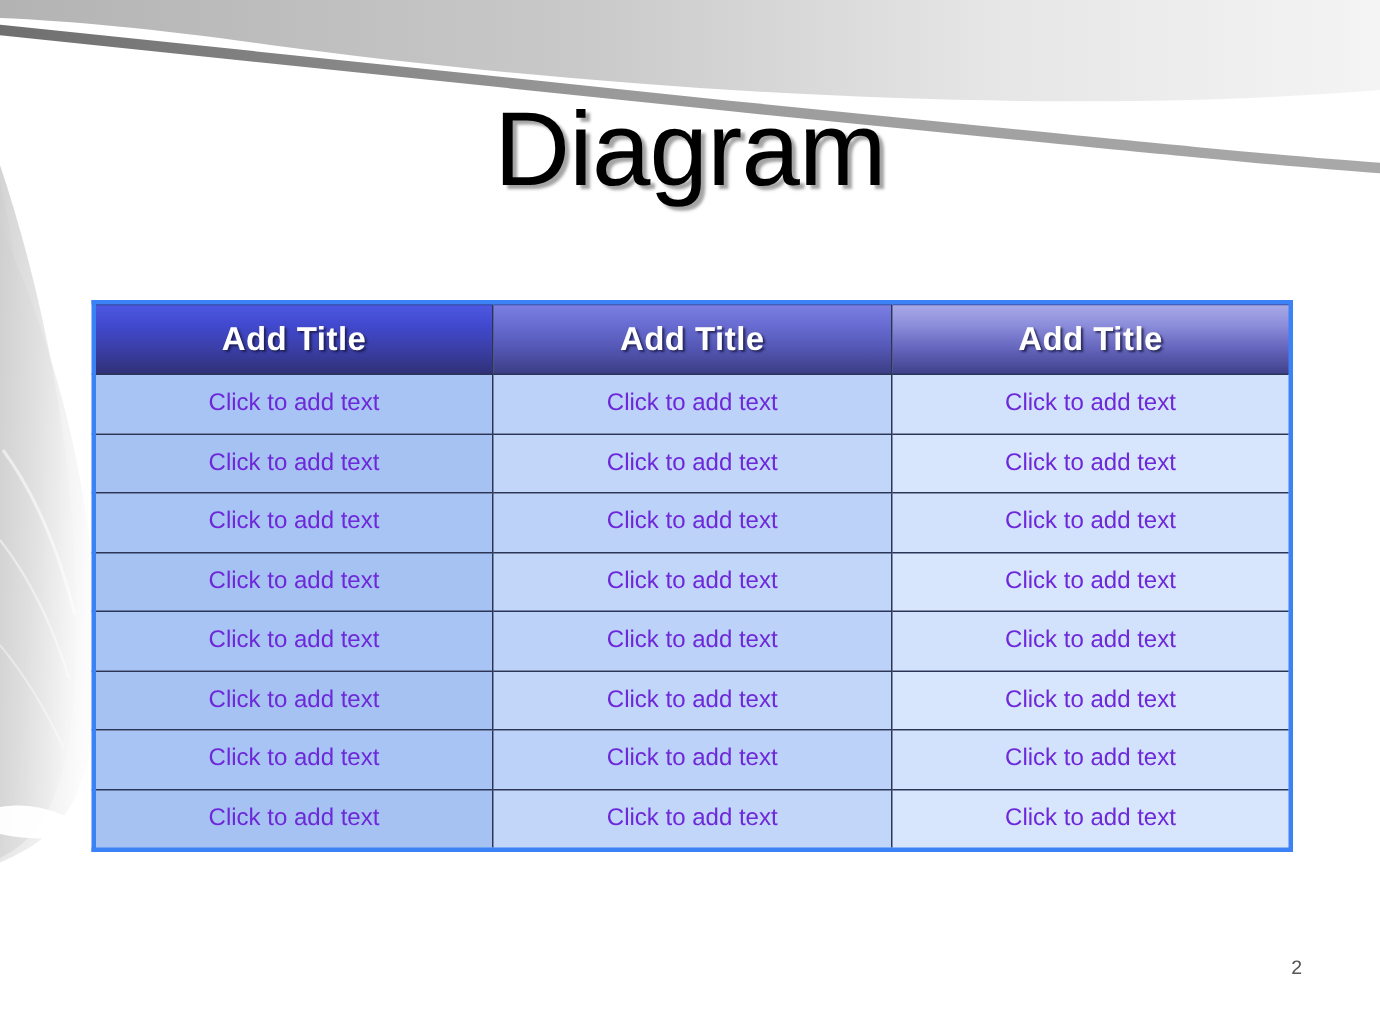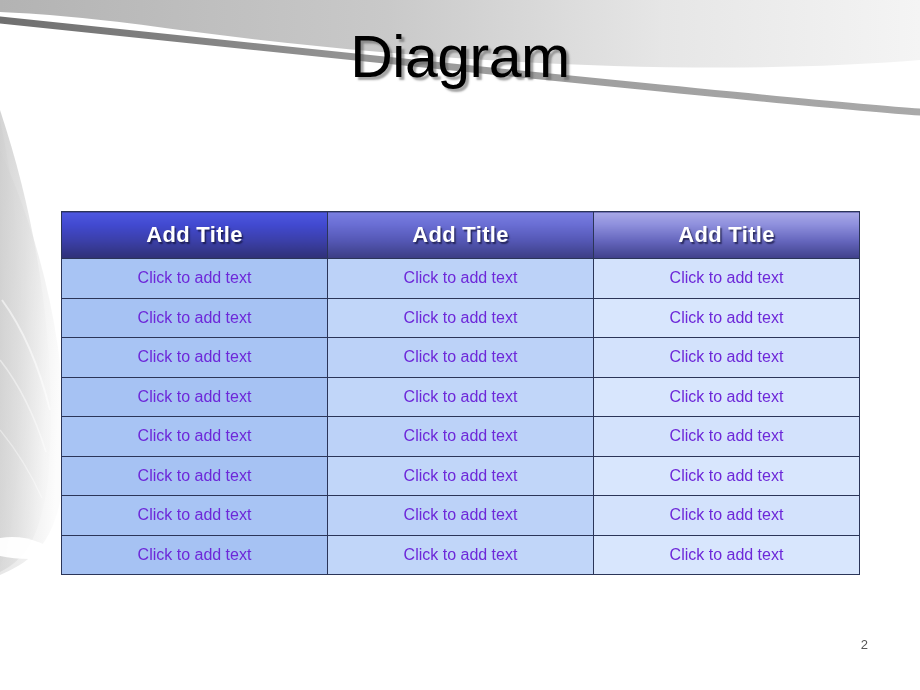--- a/index.html
+++ b/index.html
@@ -35,42 +35,42 @@
     position: absolute;
     left: 0;
     top: 26px;
     width: 920px;
     text-align: center;
     z-index: 5;
   }
   .slide-title {
     display: inline-block;
     font-family: "Liberation Sans", sans-serif;
-    font-size: 59px;
+    font-size: 70px;
     font-weight: 400;
     line-height: 1.08;
     color: #000000;
     letter-spacing: -0.5px;
     text-shadow: 3px 3px 2px rgba(90,90,90,0.55);
+    margin-top: 36px;
   }
 
   
   .table-wrap {
     position: absolute;
     left: 61px;
     top: 200px;
     width: 798px;
     z-index: 6;
   }
   table.diagram-table {
     border-collapse: collapse;
     width: 798px;
     table-layout: fixed;
-    border: 1px solid #3b82f6;
-    margin-top: 11px;
+    border: 3px solid #3b82f6;
   }
   table.diagram-table col.c1 { width: 266px; }
   table.diagram-table col.c2 { width: 266px; }
   table.diagram-table col.c3 { width: 266px; }
 
   table.diagram-table th,
   table.diagram-table td {
     border: 1px solid #2b3558;
     text-align: center;
     padding: 0;

